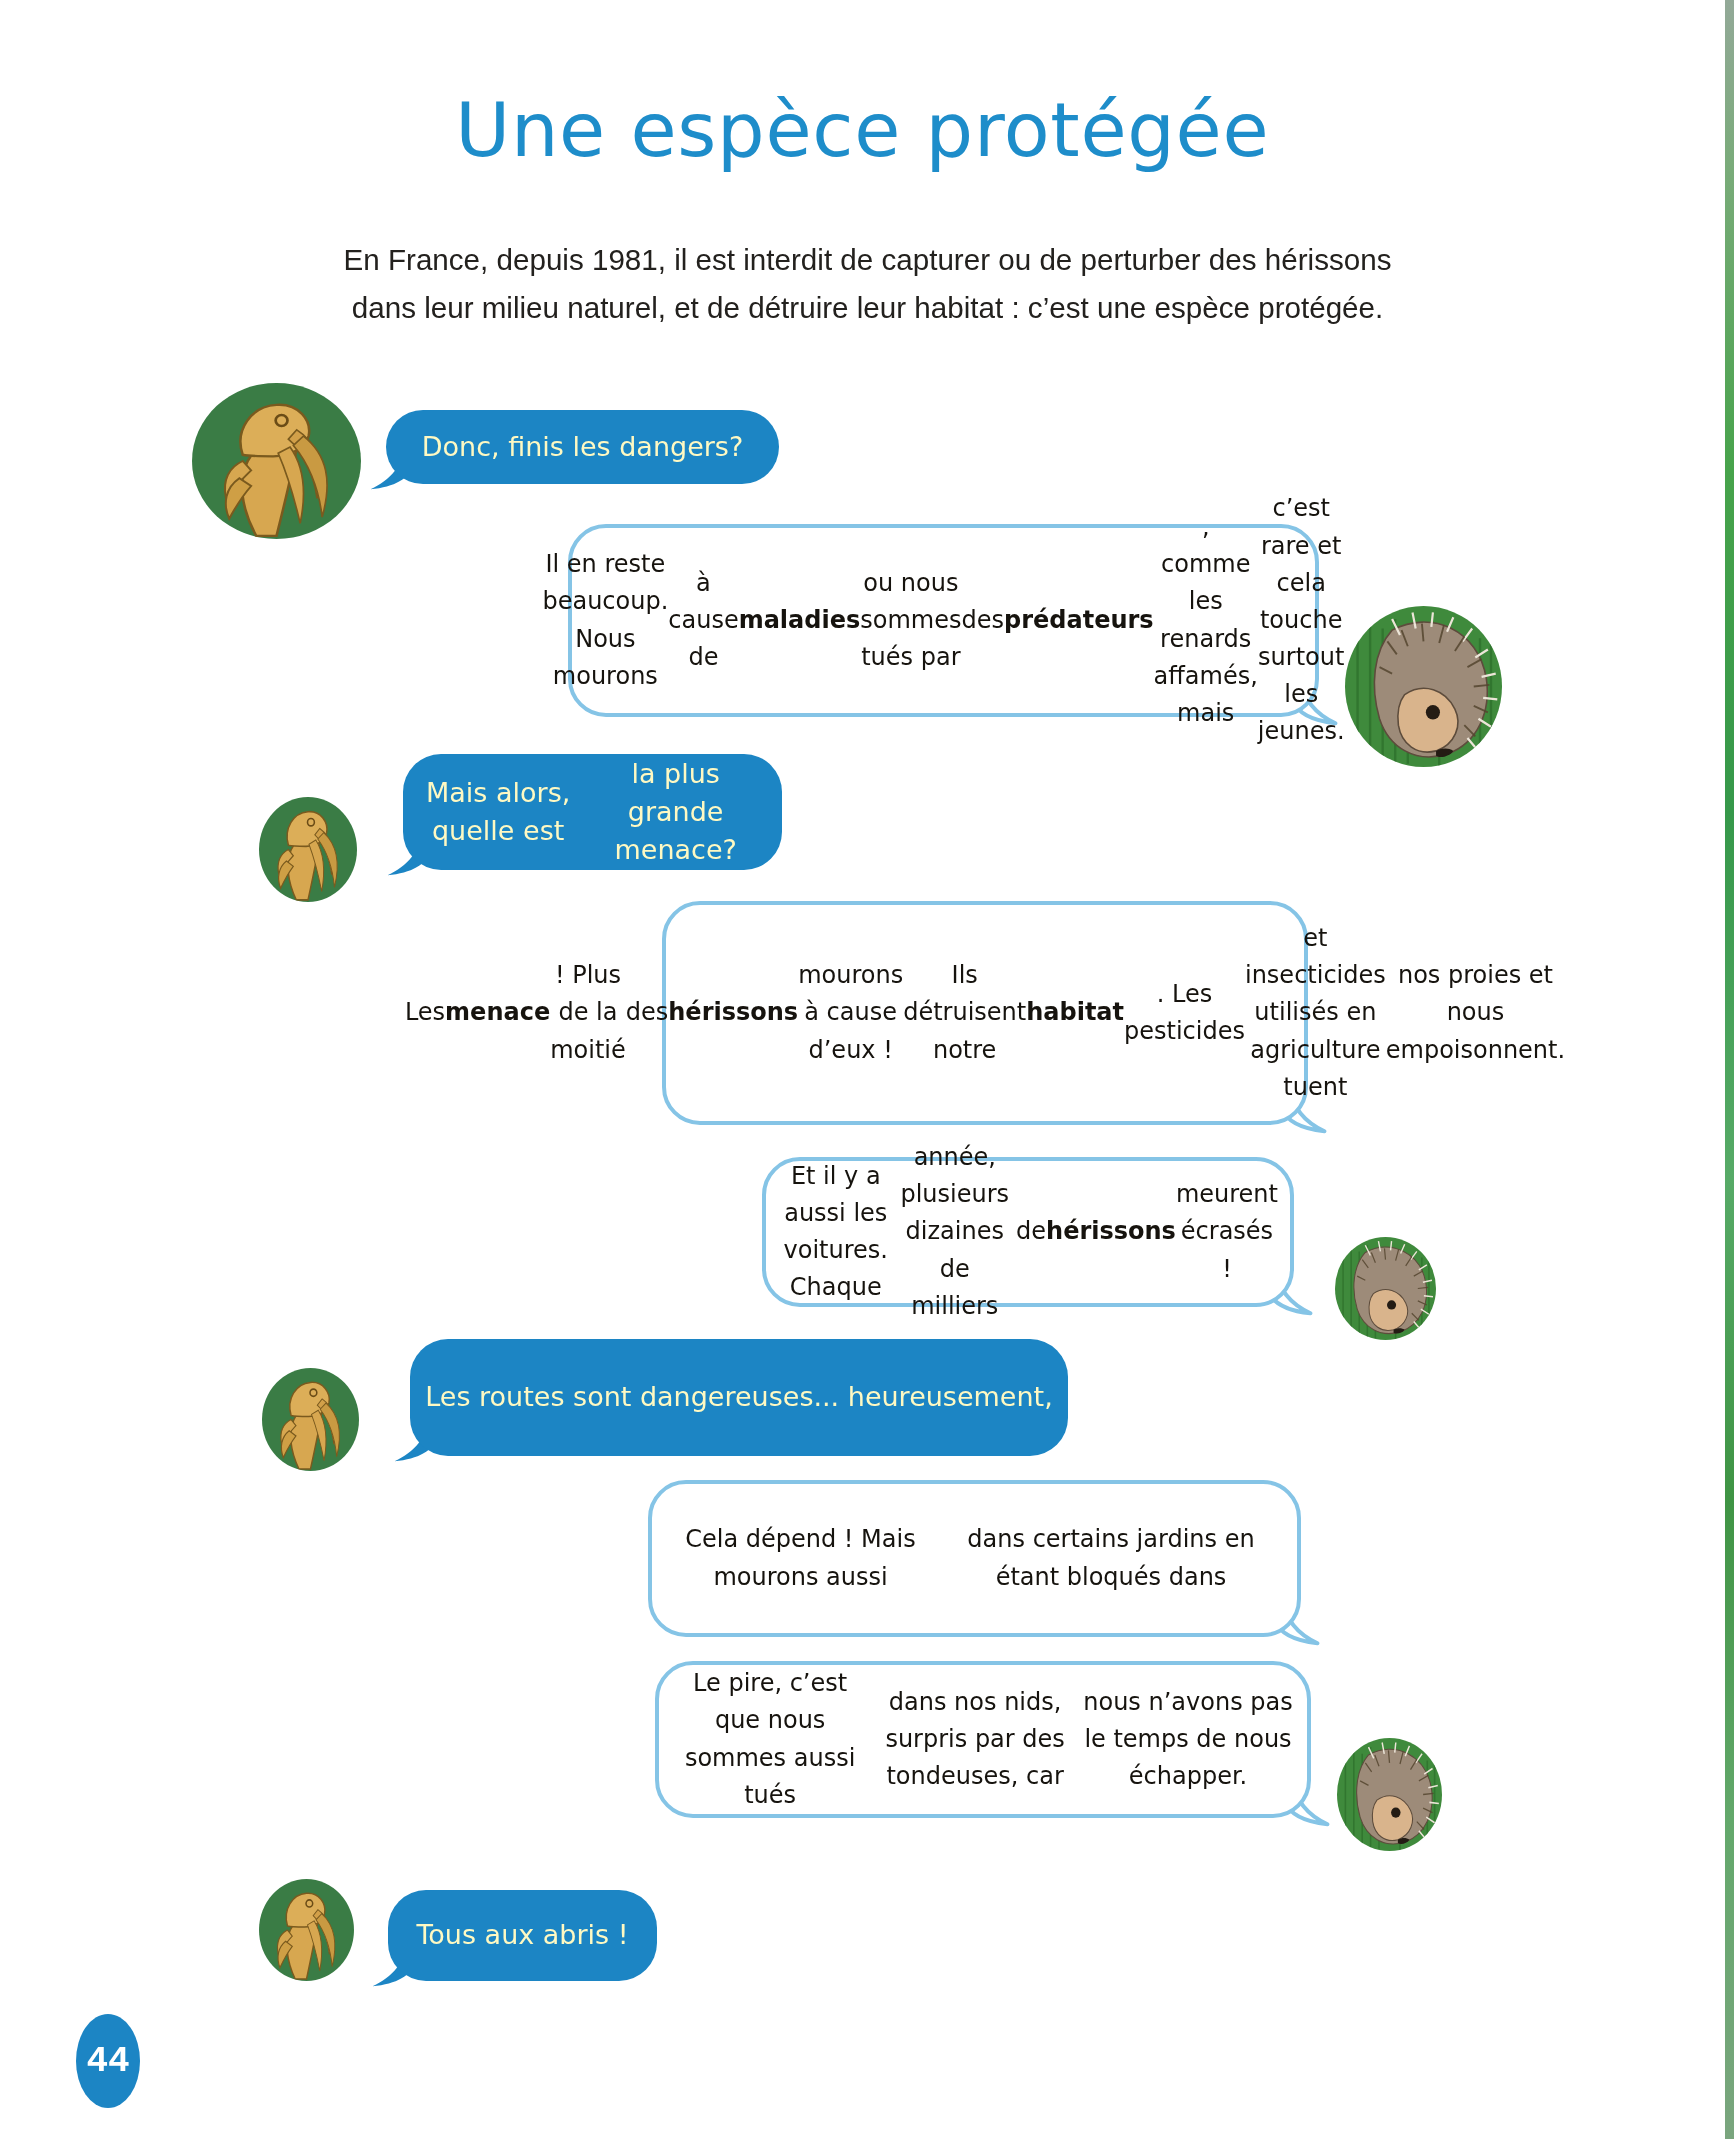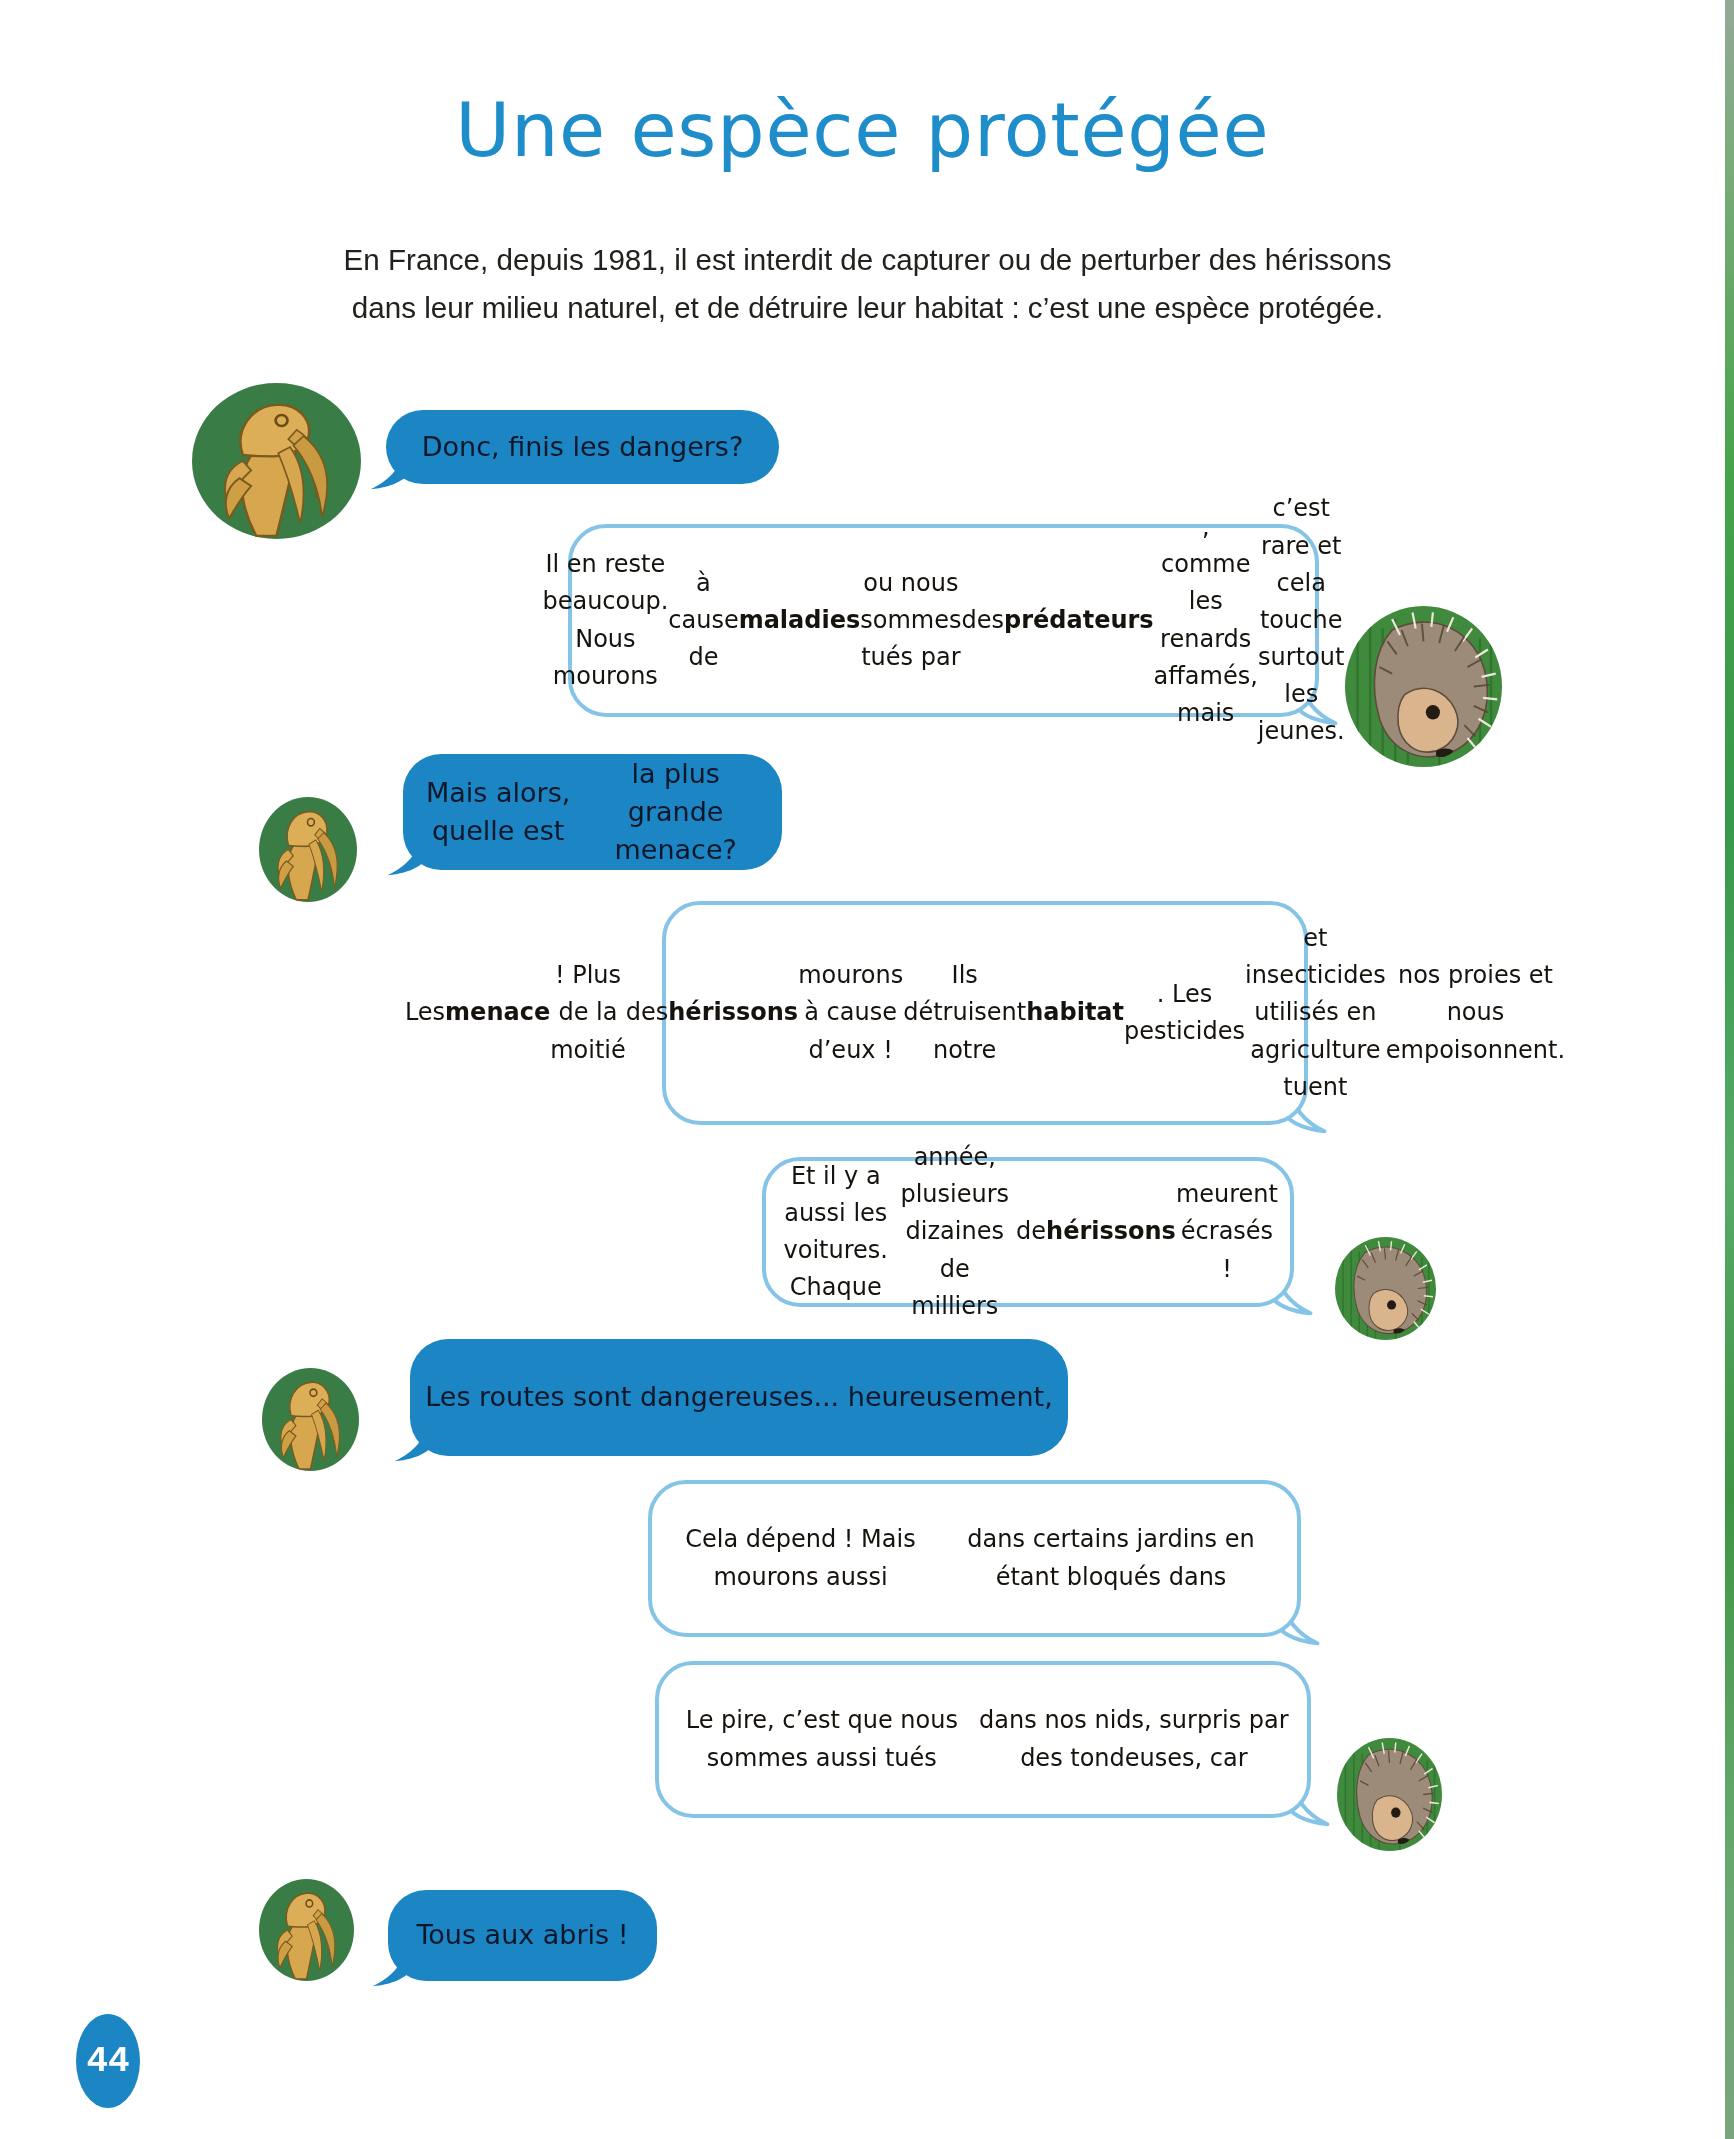--- a/index.html
+++ b/index.html
@@ -27,21 +27,21 @@
   .a3{left:262px;top:1368px;width:97px;height:103px;}
   .a4{left:259px;top:1879px;width:95px;height:102px;}
   .h1{left:1345px;top:606px;width:157px;height:161px;}
   .h2{left:1335px;top:1237px;width:101px;height:103px;}
   .h3{left:1337px;top:1738px;width:105px;height:113px;}
   
   .bubble{position:absolute;font-family:"DejaVu Sans",sans-serif;}
   .bubble .body{position:relative;z-index:1;width:100%;height:100%;box-sizing:border-box;
         display:flex;align-items:center;justify-content:center;text-align:center;
         border-radius:38px;padding:2.7px 12px;}
-  .blue .body{background:var(--blue);color:#0f172a;font-size:27px;line-height:1.42;font-weight:500;}
+  .blue .body{background:var(--blue);color:#fef9c3;font-size:27px;line-height:1.42;font-weight:500;}
   .white .body{background:#ffffff;border:4.7px solid var(--lightblue);color:var(--ink);
         font-size:24px;line-height:1.55;}
   .bold{font-weight:bold;}
   .tail{position:absolute;z-index:0;width:54px;height:47px;}
   .tail-l{left:-25.5px;bottom:-8px;}
   .tail-r{right:-25.5px;bottom:-9.4px;}
   .b1{left:386px;top:410px;width:393px;height:74px;}
   .b2{left:568px;top:524px;width:751px;height:193px;}
   .b3{left:403px;top:754px;width:379px;height:116px;}
   .b4{left:662px;top:901px;width:646px;height:224px;}
@@ -234,20 +234,21 @@
 
   <div class="bubble white b8">
     <svg class="tail tail-r" viewBox="0 0 80 70">
         <path d="M2 0 L2 30 C8 50 30 62 66 66 C36 52 18 30 14 0 Z" fill="#ffffff" stroke="#85c4e6" stroke-width="6" stroke-linejoin="round"></path>
       </svg>
     <div class="body txt">
         <span>Le pire, c’est que nous sommes aussi tués</span>
         <br>
         <span>dans nos nids, surpris par des tondeuses, car</span>
         <br>
+        <span>nous n’avons pas le temps de nous échapper.</span>
       </div>
   </div>
 
   <div class="bubble blue b9">
     <svg class="tail tail-l" viewBox="0 0 80 70">
         <path d="M78 0 L78 30 C72 50 50 62 14 66 C44 52 62 30 66 0 Z" fill="#1c85c4"></path>
       </svg>
     <div class="body txt">
         <span>Tous aux abris !</span>
       </div>

